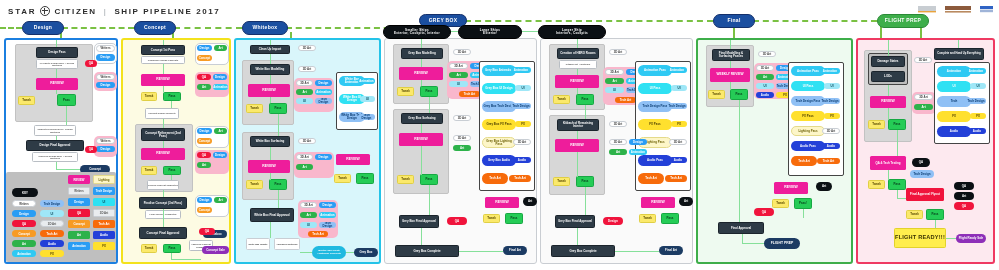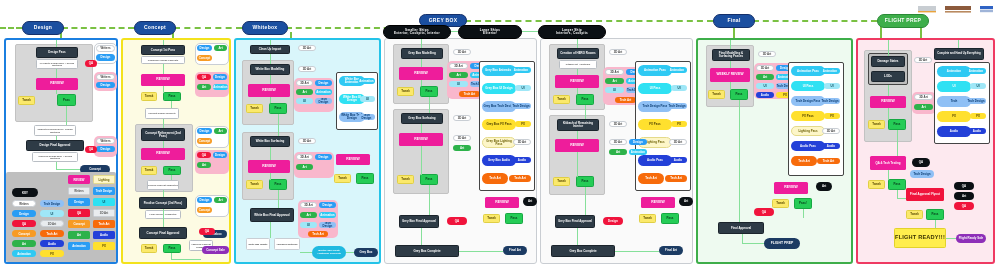--- a/index.html
+++ b/index.html
@@ -84,20 +84,27 @@
           background:#bfbfbf;border-radius:2px;}
   .lg-chip{position:absolute;box-sizing:border-box;display:flex;align-items:center;
            justify-content:center;font-size:2.8px;font-weight:700;text-align:center;
            border-radius:6px;overflow:hidden;}
   .lg-rect{border-radius:1.5px;}
 </style>
 </head>
 <body>
 
 <div id="header">
+  <div id="brand">
+    <span class="star">STAR</span>
+    <span class="orb"></span>
+    <span>CITIZEN</span>
+    <span class="bar">|</span>
+    <span>SHIP PIPELINE 2017</span>
+  </div>
   <div id="logos">
     <span class="logo">
       <svg width="18" height="9" viewBox="0 0 18 9">
           <rect x="0" y="1" width="18" height="5" fill="#c8cdd2"></rect>
           <rect x="0" y="6" width="18" height="1.4" fill="#e8a33d"></rect>
         </svg>
     </span>
     <span class="logo">
       <svg width="26" height="9" viewBox="0 0 26 9">
           <rect x="0" y="1" width="26" height="4" fill="#8c5a3c"></rect>

